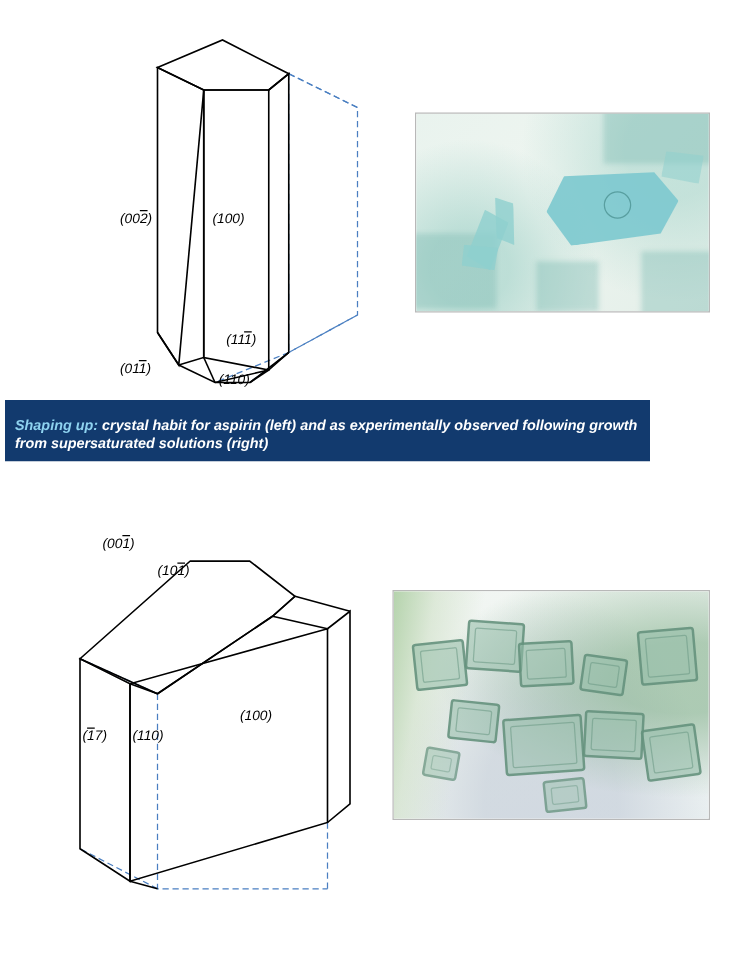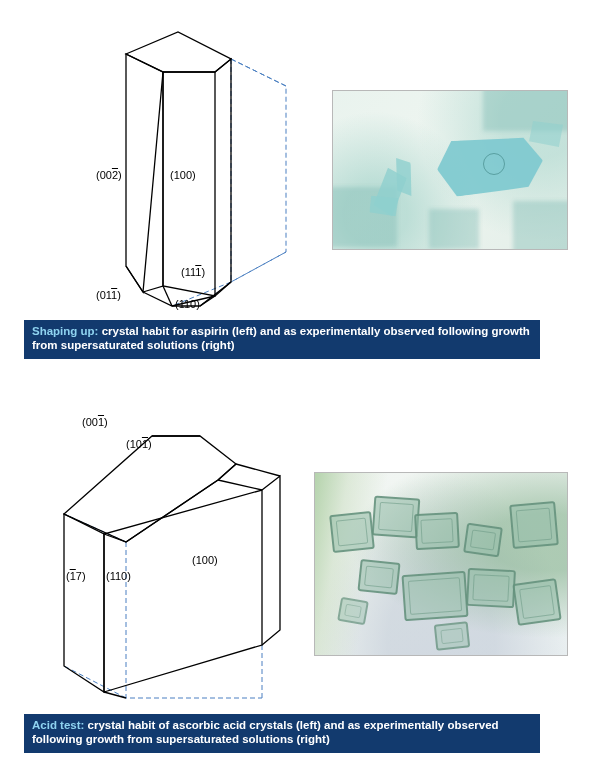--- a/index.html
+++ b/index.html
@@ -13,32 +13,33 @@
     position: relative;
     width: 600px;
     height: 770px;
     overflow: hidden;
     background: #ffffff;
   }
   .figure-block {
     position: absolute;
     left: 0;
     width: 600px;
+    font-style: italic;
   }
   
   .caption-bar {
     position: absolute;
-    left: 24px;
+    left: 4px;
     width: 516px;
     background: #123a6e;
     color: #ffffff;
     font-size: 11.5px;
     font-weight: bold;
     line-height: 14px;
-    padding: 4px 8px 7px 8px;
+    padding: 14px 8px 7px 8px;
   }
   .caption-lead { color: #8fd3f0; }
   .caption-text { color: #ffffff; font-weight: bold; }
 
   
   .diagram {
     position: absolute;
   }
   .diagram svg { display: block; }
 
@@ -180,21 +181,21 @@
       </div>
     </div>
 
     <div class="caption-bar" style="top:320px;">
       <span class="caption-lead">Shaping up:</span><span class="caption-text"> crystal habit for aspirin (left) and as experimentally observed following growth from supersaturated solutions (right)</span>
     </div>
   </div>
 
   <div class="figure-block" style="top:386px;height:384px;">
 
-    <div class="diagram" style="left:40px;top:16px;width:260px;height:310px;">
+    <div class="diagram" style="left:40px;top:29px;width:260px;height:310px;">
       <svg width="260" height="310" viewBox="0 0 260 310" aria-hidden="true">
 
         <g stroke="#4a7fc1" stroke-width="1" fill="none" stroke-dasharray="5,3">
           <path d="M86,140 L86,296 L222,296"></path>
           <path d="M86,296 L24,264"></path>
           <path d="M86,140 L24,112"></path>
           <path d="M222,296 L222,243"></path>
         </g>
 
         <g stroke="#000000" stroke-width="1.3" fill="none">
@@ -240,18 +241,15 @@
         <div class="asc-x" style="left:196px;top:30px;width:46px;height:44px;transform:rotate(-5deg);"></div>
         <div class="asc-x" style="left:44px;top:88px;width:40px;height:32px;transform:rotate(6deg);"></div>
         <div class="asc-x" style="left:88px;top:100px;width:64px;height:46px;transform:rotate(-4deg);"></div>
         <div class="asc-x" style="left:152px;top:96px;width:48px;height:38px;transform:rotate(3deg);"></div>
         <div class="asc-x" style="left:200px;top:108px;width:44px;height:42px;transform:rotate(-8deg);"></div>
         <div class="asc-x" style="left:24px;top:126px;width:28px;height:24px;transform:rotate(10deg);opacity:0.8;"></div>
         <div class="asc-x" style="left:120px;top:150px;width:34px;height:26px;transform:rotate(-6deg);opacity:0.85;"></div>
       </div>
     </div>
 
-    <div class="caption-bar" style="top:328px;">
-      <span class="caption-lead">Acid test:</span><span class="caption-text"> crystal habit of ascorbic acid crystals (left) and as experimentally observed following growth from supersaturated solutions (right)</span>
-    </div>
   </div>
 
 </div>
 
 </body></html>

